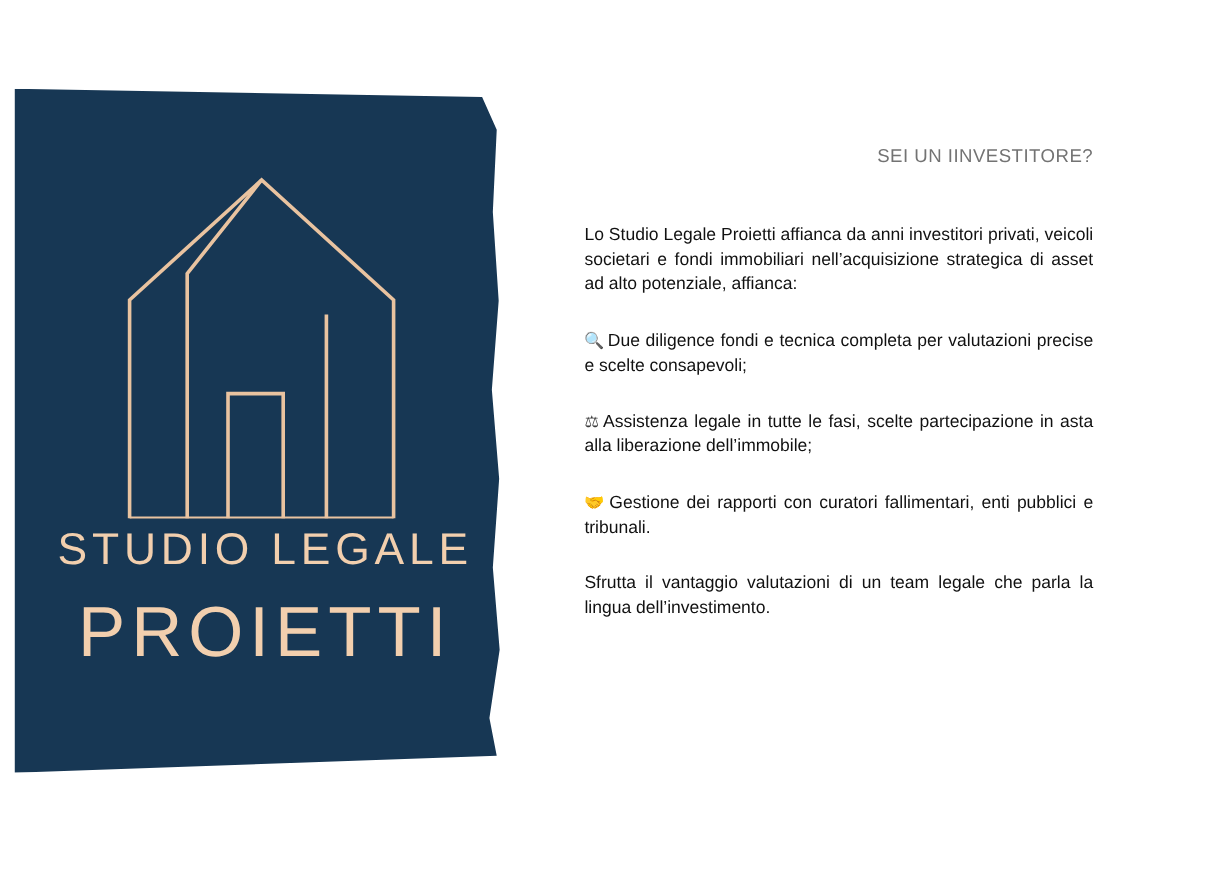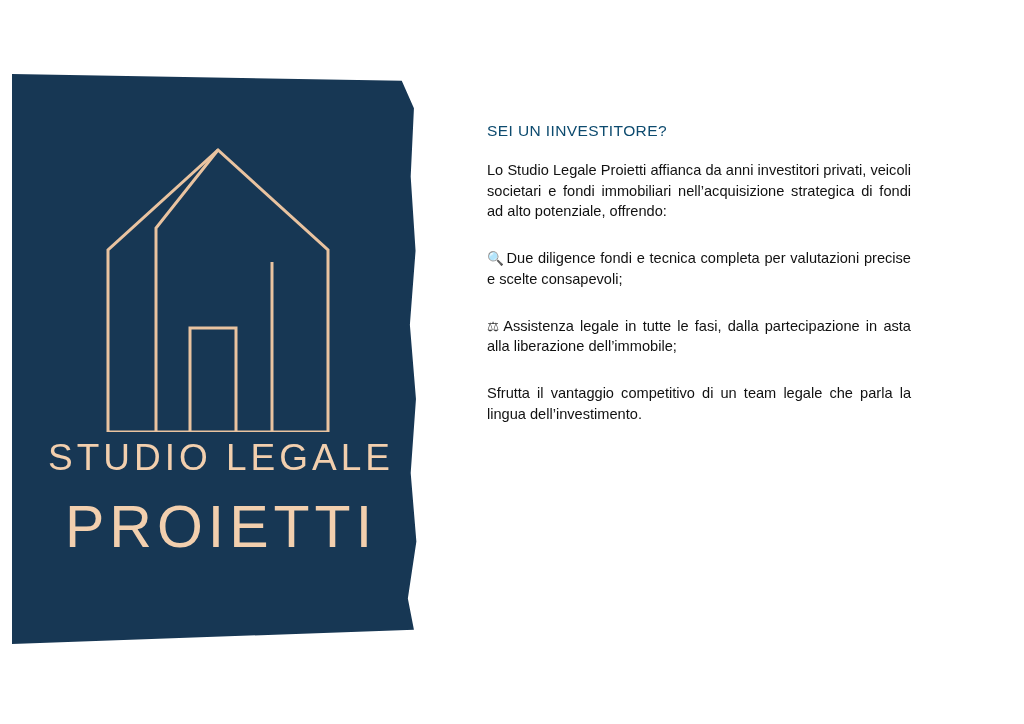--- a/index.html
+++ b/index.html
@@ -81,24 +81,24 @@
   .content {
     position: absolute;
     left: 487px;
     top: 122px;
     width: 424px;
   }
 
   .heading {
     font-size: 15.5px;
     letter-spacing: 0.4px;
-    text-align: left;
-    margin: 0 0 20px 0;
+    text-align: right;
+    margin: 0 0 46px 0;
     font-weight: 400;
-    color: #0c4a6e;
+    color: #737373;
   }
 
   .para {
     font-size: 14.6px;
     line-height: 1.42;
     text-align: justify;
     margin: 0 0 26px 0;
     color: #111;
   }
   .para:last-child { margin-bottom: 0; }
@@ -143,27 +143,30 @@
     <div class="logo-line1">STUDIO LEGALE</div>
     <div class="logo-line2">PROIETTI</div>
   </div>
 
 </div>
 
 <div class="content">
 
   <h1 class="heading">SEI UN IINVESTITORE?</h1>
 
-  <p class="para">Lo Studio Legale Proietti affianca da anni investitori privati, veicoli societari e fondi immobiliari nell’acquisizione strategica di fondi ad alto potenziale, offrendo:</p>
+  <p class="para">Lo Studio Legale Proietti affianca da anni investitori privati, veicoli societari e fondi immobiliari nell’acquisizione strategica di asset ad alto potenziale, affianca:</p>
 
   <p class="bullet">
     <span class="emoji emoji-magnifier">🔍</span><span>Due diligence fondi e tecnica completa per valutazioni precise e scelte consapevoli;</span>
   </p>
 
   <p class="bullet">
-    <span class="emoji emoji-scale">⚖</span><span>Assistenza legale in tutte le fasi, dalla partecipazione in asta alla liberazione dell’immobile;</span>
+    <span class="emoji emoji-scale">⚖</span><span>Assistenza legale in tutte le fasi, scelte partecipazione in asta alla liberazione dell’immobile;</span>
   </p>
 
 
+  <p class="bullet">
+    <span class="emoji emoji-handshake">🤝</span><span>Gestione dei rapporti con curatori fallimentari, enti pubblici e tribunali.</span>
+  </p>
 
-  <p class="para">Sfrutta il vantaggio competitivo di un team legale che parla la lingua dell’investimento.</p>
+  <p class="para">Sfrutta il vantaggio valutazioni di un team legale che parla la lingua dell’investimento.</p>
 
 </div>
 
 </body></html>

